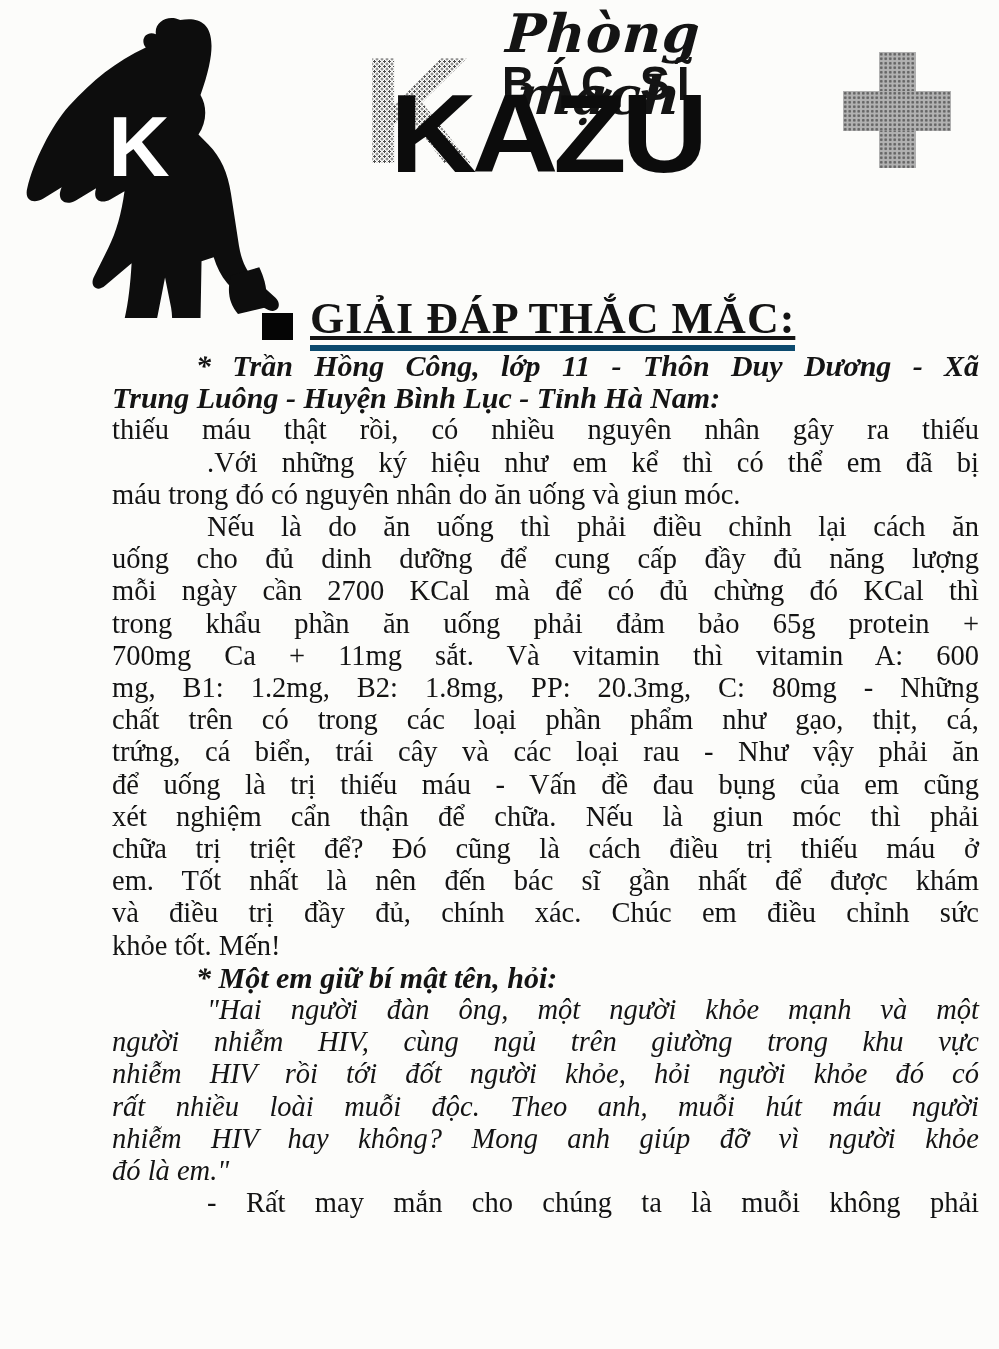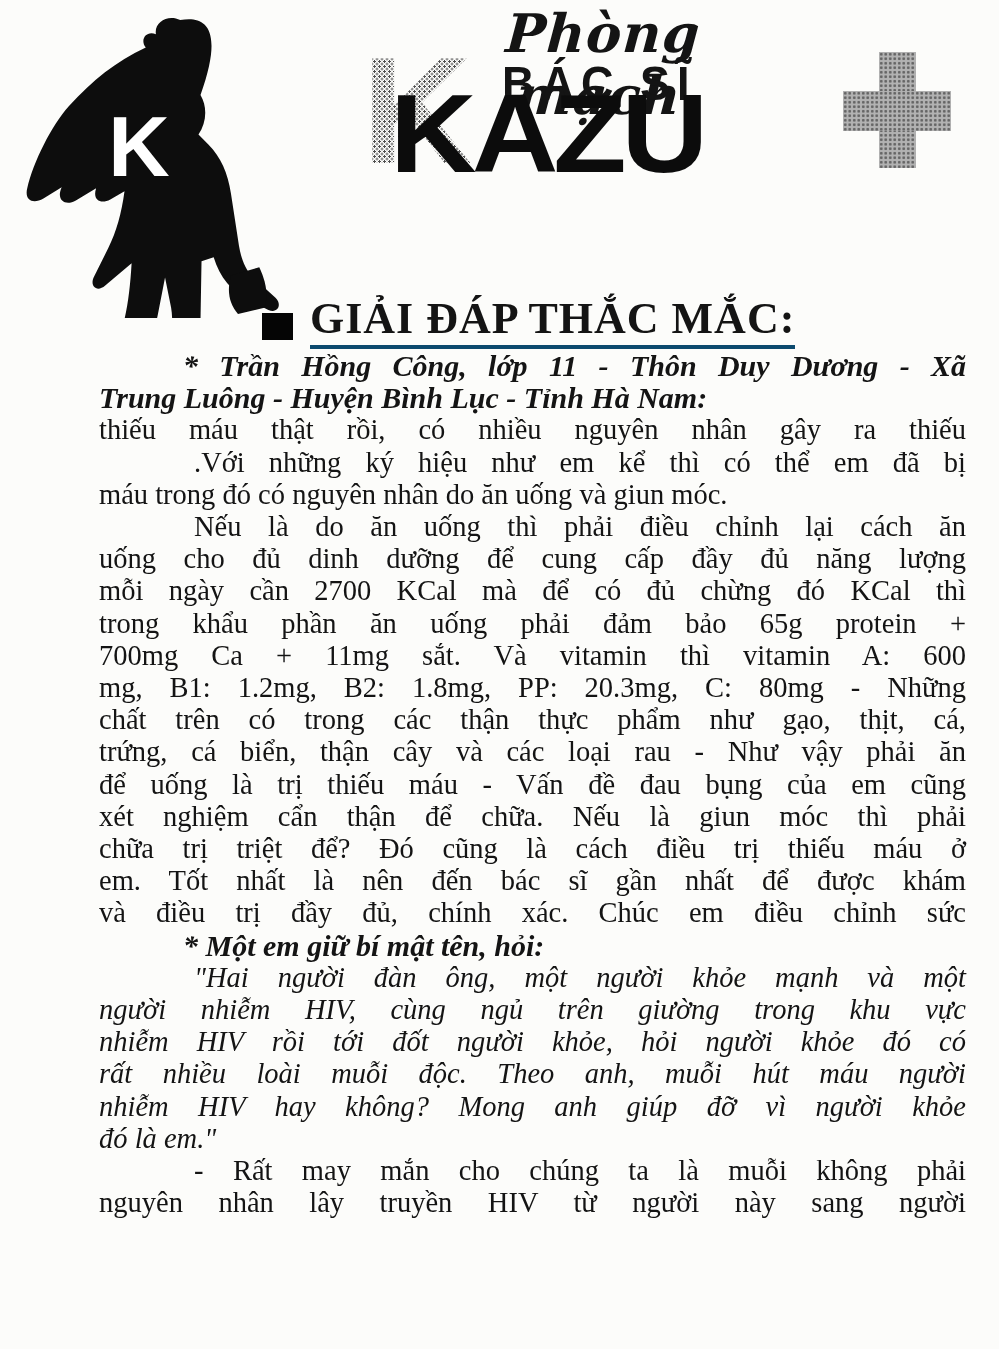--- a/index.html
+++ b/index.html
@@ -41,24 +41,24 @@
     background-image:radial-gradient(#646464 1.2px, transparent 1.45px);
     background-size:4.5px 4.5px;
   }
   .cross .v{left:36px;top:0;width:37px;height:116px;}
   .cross .h{left:0;top:39px;width:108px;height:40px;}
   
   .section-heading{position:absolute;left:262px;top:296px;display:flex;align-items:flex-start;}
   .bullet{width:31px;height:27px;background:#050505;margin-top:17px;margin-right:17px;flex:0 0 auto;}
   .heading-text{
     font-size:44px;font-weight:bold;letter-spacing:1px;line-height:1.05;
-    border-bottom:4px solid #0c4a6e;padding-bottom:3px;white-space:nowrap;
+    border-bottom:6px solid #0c4a6e;padding-bottom:3px;white-space:nowrap;text-decoration:underline;
   }
   
-  .content{position:absolute;left:99px;top:350px;width:867px;}
+  .content{position:absolute;left:112px;top:350px;width:867px;}
   .line{
     font-size:28.5px;line-height:32.2px;
     text-align:justify;text-align-last:justify;
   }
   .line.last{text-align-last:left;}
   .block.cont .line.last{text-align-last:justify;}
   .block.asker .line{font-weight:bold;font-style:italic;font-size:30px;}
   .block.asker .line.first{text-indent:84px;}
   .block.body .line.first{text-indent:95px;}
   .block.quote .line{font-style:italic;}
@@ -113,38 +113,38 @@
         <div class="line first">.Với những ký hiệu như em kể thì có thể em đã bị</div>
         <div class="line last">máu trong đó có nguyên nhân do ăn uống và giun móc.</div>
       </div>
       <div class="block body">
         <div class="line first">Nếu là do ăn uống thì phải điều chỉnh lại cách ăn</div>
         <div class="line">uống cho đủ dinh dưỡng để cung cấp đầy đủ năng lượng</div>
         <div class="line">mỗi ngày cần 2700 KCal mà để có đủ chừng đó KCal thì</div>
         <div class="line">trong khẩu phần ăn uống phải đảm bảo 65g protein +</div>
         <div class="line">700mg Ca + 11mg sắt. Và vitamin thì vitamin A: 600</div>
         <div class="line">mg, B1: 1.2mg, B2: 1.8mg, PP: 20.3mg, C: 80mg - Những</div>
-        <div class="line">chất trên có trong các thận thực phẩm như gạo, thịt, cá,</div>
-        <div class="line">trứng, cá biển, thận cây và các loại rau - Như vậy phải ăn</div>
+        <div class="line">chất trên có trong các loại phần phẩm như gạo, thịt, cá,</div>
+        <div class="line">trứng, cá biển, trái cây và các loại rau - Như vậy phải ăn</div>
         <div class="line">để uống là trị thiếu máu - Vấn đề đau bụng của em cũng</div>
         <div class="line">xét nghiệm cẩn thận để chữa. Nếu là giun móc thì phải</div>
         <div class="line">chữa trị triệt để? Đó cũng là cách điều trị thiếu máu ở</div>
         <div class="line">em. Tốt nhất là nên đến bác sĩ gần nhất để được khám</div>
         <div class="line">và điều trị đầy đủ, chính xác. Chúc em điều chỉnh sức</div>
+        <div class="line last">khỏe tốt. Mến!</div>
       </div>
       <div class="block asker">
         <div class="line first last">* Một em giữ bí mật tên, hỏi:</div>
       </div>
       <div class="block quote">
         <div class="line first">"Hai người đàn ông, một người khỏe mạnh và một</div>
         <div class="line">người nhiễm HIV, cùng ngủ trên giường trong khu vực</div>
         <div class="line">nhiễm HIV rồi tới đốt người khỏe, hỏi người khỏe đó có</div>
         <div class="line">rất nhiều loài muỗi độc. Theo anh, muỗi hút máu người</div>
         <div class="line">nhiễm HIV hay không? Mong anh giúp đỡ vì người khỏe</div>
         <div class="line last">đó là em."</div>
       </div>
       <div class="block body cont">
         <div class="line first">- Rất may mắn cho chúng ta là muỗi không phải</div>
-        <div class="line last">nguyên nhân lây truyền HIV từ người này sang người</div>
       </div>
     </div>
 
 </div>
 
 </body></html>

